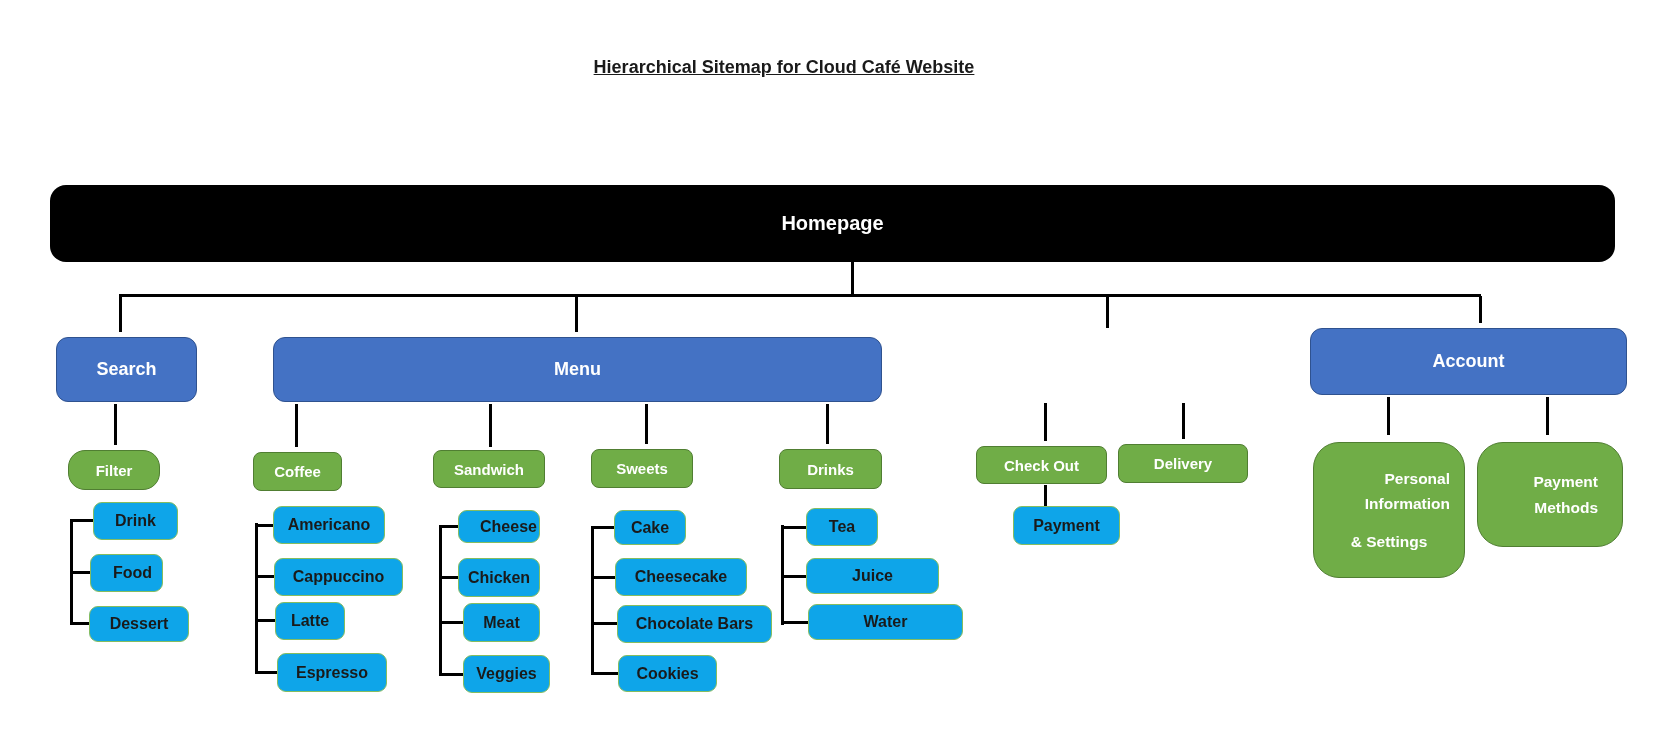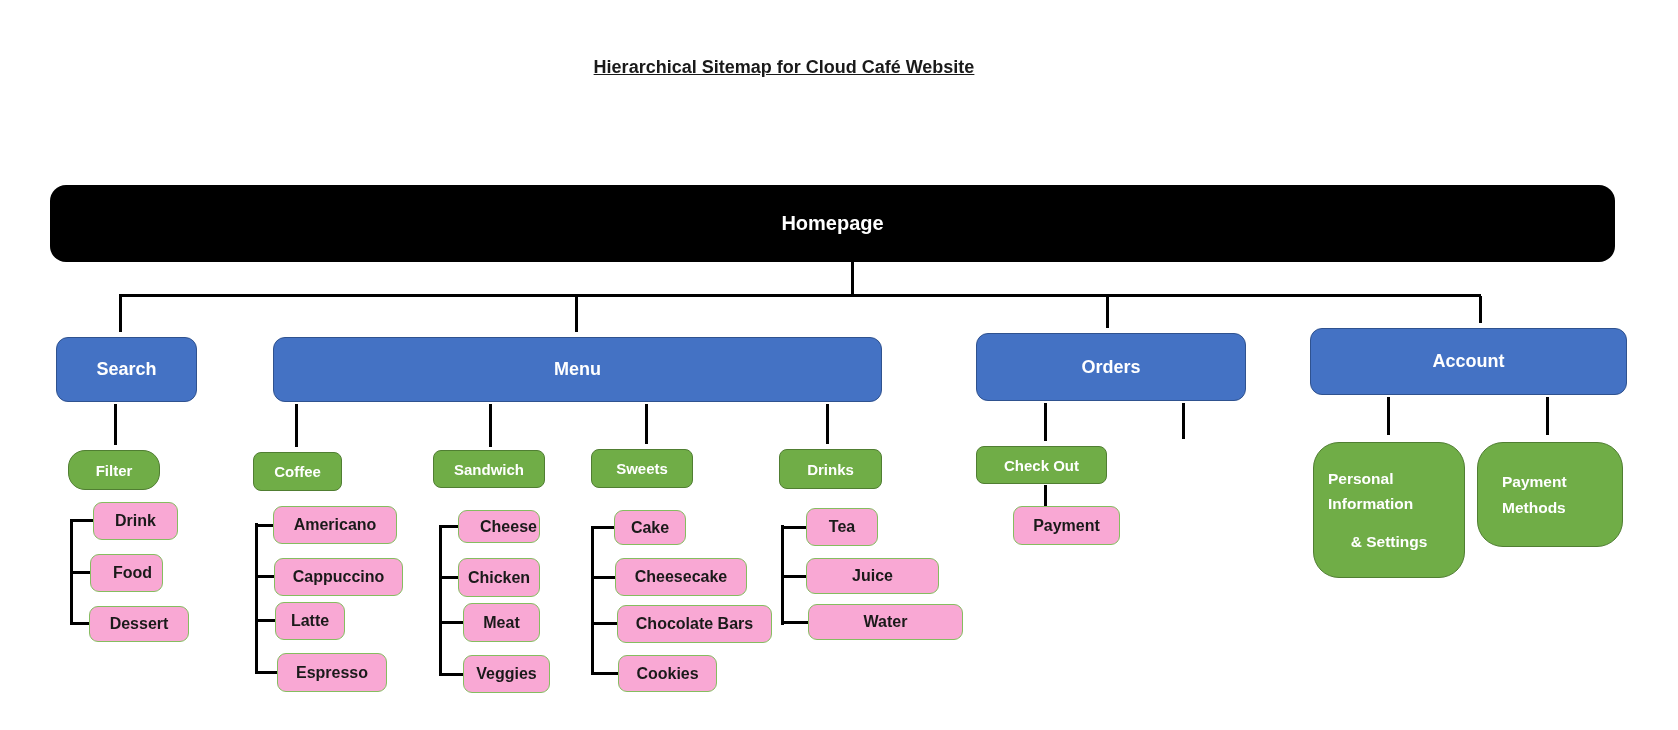--- a/index.html
+++ b/index.html
@@ -1,28 +1,28 @@
 <!DOCTYPE html>
 <html><head>
 <meta charset="utf-8">
 <style>
   html,body{margin:0;padding:0;background:#ffffff;}
   body{font-family:"Liberation Sans", sans-serif;}
   .canvas{position:relative;width:1678px;height:730px;background:#ffffff;overflow:hidden;}
   .title{position:absolute;left:0;top:57px;width:1568px;text-align:center;
          font-size:18px;font-weight:bold;color:#1a1a1a;text-decoration:underline;}
   .node{position:absolute;display:flex;align-items:center;justify-content:center;
-        box-sizing:border-box;font-weight:bold;text-align:left;}
+        box-sizing:border-box;font-weight:bold;text-align:right;}
   .root-node{background:#000000;color:#ffffff;border-radius:16px;font-size:20px;}
   .blue-node{background:#4472C4;border:1.5px solid #2F528F;color:#ffffff;
              border-radius:12px;font-size:18px;}
   .green-node{background:#70AD47;border:1.5px solid #507E32;color:#ffffff;
               border-radius:8px;font-size:15px;}
   .green-big{border-radius:26px;flex-direction:column;line-height:1.65;font-size:15.5px;}
-  .leaf-node{background:#f9a8d4;border:1.5px solid #85BD60;color:#1a1a1a;
+  .leaf-node{background:#0ea5e9;border:1.5px solid #85BD60;color:#1a1a1a;
              border-radius:9px;font-size:16px;}
   .cn{position:absolute;background:#000000;}
   .settings-line{margin-top:12px;}
   .wrap{padding:0 24px;}
 </style>
 </head>
 <body>
 
 <div class="canvas">
 
@@ -32,59 +32,59 @@
 
   <div class="cn" style="left:851px;top:262px;width:3px;height:33px;"></div>
   <div class="cn" style="left:119px;top:294px;width:1362px;height:3px;"></div>
   <div class="cn" style="left:119px;top:296px;width:3px;height:36px;"></div>
   <div class="cn" style="left:575px;top:296px;width:3px;height:36px;"></div>
   <div class="cn" style="left:1106px;top:296px;width:3px;height:32px;"></div>
   <div class="cn" style="left:1479px;top:296px;width:3px;height:27px;"></div>
 
   <div class="node blue-node" style="left:56px;top:337px;width:141px;height:65px;">Search</div>
   <div class="node blue-node" style="left:273px;top:337px;width:609px;height:65px;">Menu</div>
-  <div class="node blue-node" style="left:976px;top:333px;width:270px;height:68px;">Orders</div>
   <div class="node blue-node" style="left:1310px;top:328px;width:317px;height:67px;">Account</div>
 
   <div class="cn" style="left:114px;top:404px;width:3px;height:41px;"></div>
   <div class="cn" style="left:295px;top:404px;width:3px;height:43px;"></div>
   <div class="cn" style="left:489px;top:404px;width:3px;height:43px;"></div>
   <div class="cn" style="left:645px;top:404px;width:3px;height:40px;"></div>
   <div class="cn" style="left:826px;top:404px;width:3px;height:40px;"></div>
   <div class="cn" style="left:1044px;top:403px;width:3px;height:38px;"></div>
   <div class="cn" style="left:1182px;top:403px;width:3px;height:36px;"></div>
   <div class="cn" style="left:1387px;top:397px;width:3px;height:38px;"></div>
   <div class="cn" style="left:1546px;top:397px;width:3px;height:38px;"></div>
 
   <div class="node green-node" style="left:68px;top:450px;width:92px;height:40px;border-radius:17px;">Filter</div>
   <div class="node green-node" style="left:253px;top:452px;width:89px;height:39px;">Coffee</div>
   <div class="node green-node" style="left:433px;top:450px;width:112px;height:38px;">Sandwich</div>
   <div class="node green-node" style="left:591px;top:449px;width:102px;height:39px;">Sweets</div>
   <div class="node green-node" style="left:779px;top:449px;width:103px;height:40px;">Drinks</div>
   <div class="node green-node" style="left:976px;top:446px;width:131px;height:38px;">Check Out</div>
+  <div class="node green-node" style="left:1118px;top:444px;width:130px;height:39px;">Delivery</div>
   <div class="node green-node green-big" style="left:1313px;top:442px;width:152px;height:136px;padding:16px 14px;">
     <span>Personal Information</span>
     <span class="settings-line">&amp; Settings</span>
   </div>
   <div class="node green-node green-big wrap" style="left:1477px;top:442px;width:146px;height:105px;">Payment Methods</div>
 
   <div class="cn" style="left:70px;top:519px;width:3px;height:106px;"></div>
   <div class="cn" style="left:70px;top:519px;width:23px;height:3px;"></div>
   <div class="cn" style="left:70px;top:571px;width:20px;height:3px;"></div>
   <div class="cn" style="left:70px;top:622px;width:19px;height:3px;"></div>
   <div class="node leaf-node" style="left:93px;top:502px;width:85px;height:38px;">Drink</div>
   <div class="node leaf-node" style="left:90px;top:554px;width:73px;height:38px;padding-left:12px;">Food</div>
   <div class="node leaf-node" style="left:89px;top:606px;width:100px;height:36px;">Dessert</div>
 
   <div class="cn" style="left:255px;top:523px;width:3px;height:151px;"></div>
   <div class="cn" style="left:255px;top:524px;width:18px;height:3px;"></div>
   <div class="cn" style="left:255px;top:575px;width:19px;height:3px;"></div>
   <div class="cn" style="left:255px;top:619px;width:20px;height:3px;"></div>
   <div class="cn" style="left:255px;top:671px;width:22px;height:3px;"></div>
-  <div class="node leaf-node" style="left:273px;top:506px;width:124px;height:38px;">Americano</div>
+  <div class="node leaf-node" style="left:273px;top:506px;width:112px;height:38px;">Americano</div>
   <div class="node leaf-node" style="left:274px;top:558px;width:129px;height:38px;">Cappuccino</div>
   <div class="node leaf-node" style="left:275px;top:602px;width:70px;height:38px;">Latte</div>
   <div class="node leaf-node" style="left:277px;top:653px;width:110px;height:39px;">Espresso</div>
 
   <div class="cn" style="left:439px;top:525px;width:3px;height:151px;"></div>
   <div class="cn" style="left:439px;top:525px;width:19px;height:3px;"></div>
   <div class="cn" style="left:439px;top:576px;width:19px;height:3px;"></div>
   <div class="cn" style="left:439px;top:621px;width:24px;height:3px;"></div>
   <div class="cn" style="left:439px;top:673px;width:24px;height:3px;"></div>
   <div class="node leaf-node" style="left:458px;top:510px;width:82px;height:33px;padding-left:19px;">Cheese</div>

